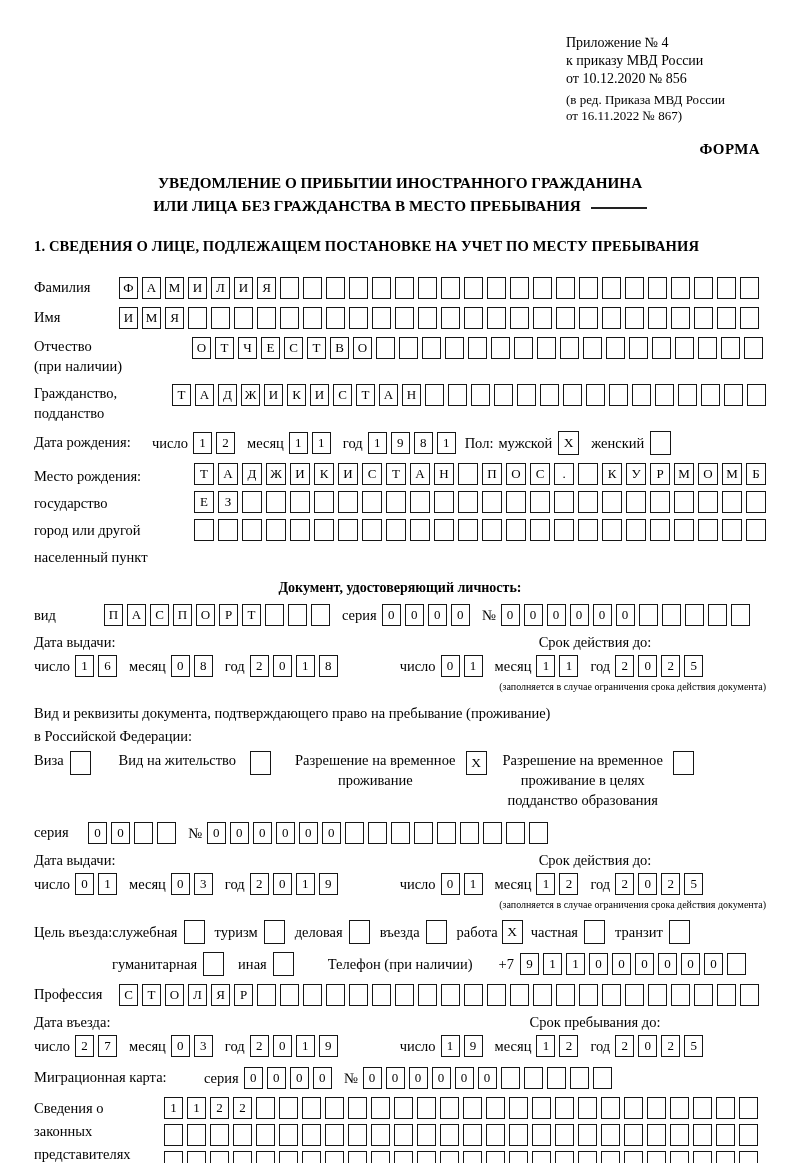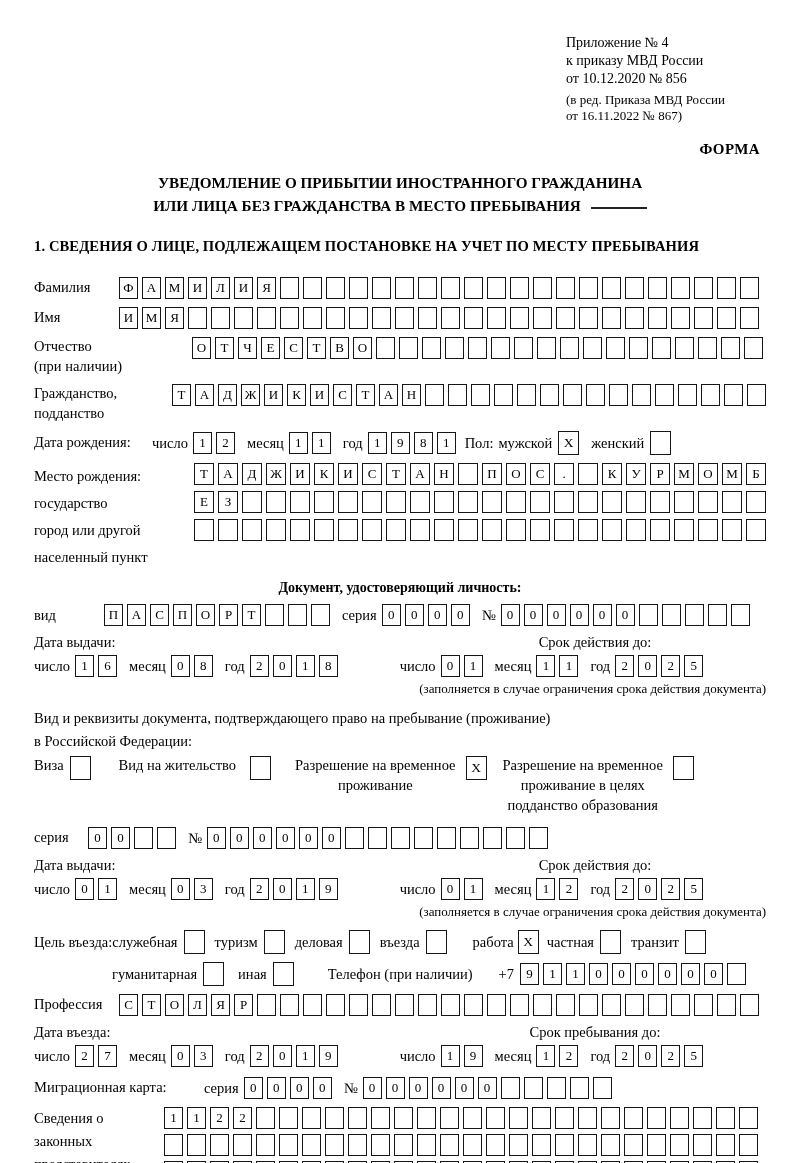--- a/index.html
+++ b/index.html
@@ -21,21 +21,21 @@
         display:flex;align-items:center;justify-content:center;font-size:13px;}
   .cells.wide .cell{width:20px;}
   .cbox{box-sizing:border-box;flex:none;width:21px;height:24px;border:1.6px solid #161616;
         display:inline-flex;align-items:center;justify-content:center;font-size:13.5px;margin-left:6px;}
   .dl{margin:0 5px 0 12px;}
   .dl.first{margin-left:0;}
   .group{display:flex;align-items:center;}
   .pair-labels{display:flex;margin-top:8px;}
   .pair-labels .l{width:390px;text-align:left;}
   .pair-labels .r{flex:1;text-align:center;}
-  .foot-r{text-align:right;font-size:13px;margin-top:4px;}
+  .foot-r{text-align:right;font-size:10px;margin-top:4px;}
   .doc-head{text-align:center;font-weight:bold;font-size:14px;margin-top:10px;}
   .intro{margin-top:10px;line-height:1.55;}
   .opts{display:flex;align-items:flex-start;margin-top:4px;}
   .opt{display:flex;align-items:flex-start;}
   .opt .olbl{text-align:center;line-height:1.35;}
   .bp-rows .cells{margin-bottom:6px;}
   .rep{margin-top:8px;display:flex;align-items:flex-start;}
   .rep .lbl{line-height:1.6;}
   .rep-rows .cells{margin-bottom:5px;}
 </style>
@@ -508,21 +508,21 @@
   <div class="row" style="margin-top:10px;">
     <span>Цель въезда:</span>
     <span style="margin-left:0;">служебная</span>
     <span class="cbox"></span>
     <span style="margin-left:10px;">туризм</span>
     <span class="cbox"></span>
     <span style="margin-left:10px;">деловая</span>
     <span class="cbox"></span>
     <span style="margin-left:10px;">въезда</span>
     <span class="cbox"></span>
-    <span style="margin-left:26px;">работа</span>
+    <span style="margin-left:10px;">работа</span>
     <span class="cbox" style="margin-left:4px;">X</span>
     <span style="margin-left:8px;">частная</span>
     <span class="cbox"></span>
     <span style="margin-left:10px;">транзит</span>
     <span class="cbox"></span>
   </div>
 
   <div class="row">
     <span style="margin-left:78px;">гуманитарная</span>
     <span class="cbox"></span>

